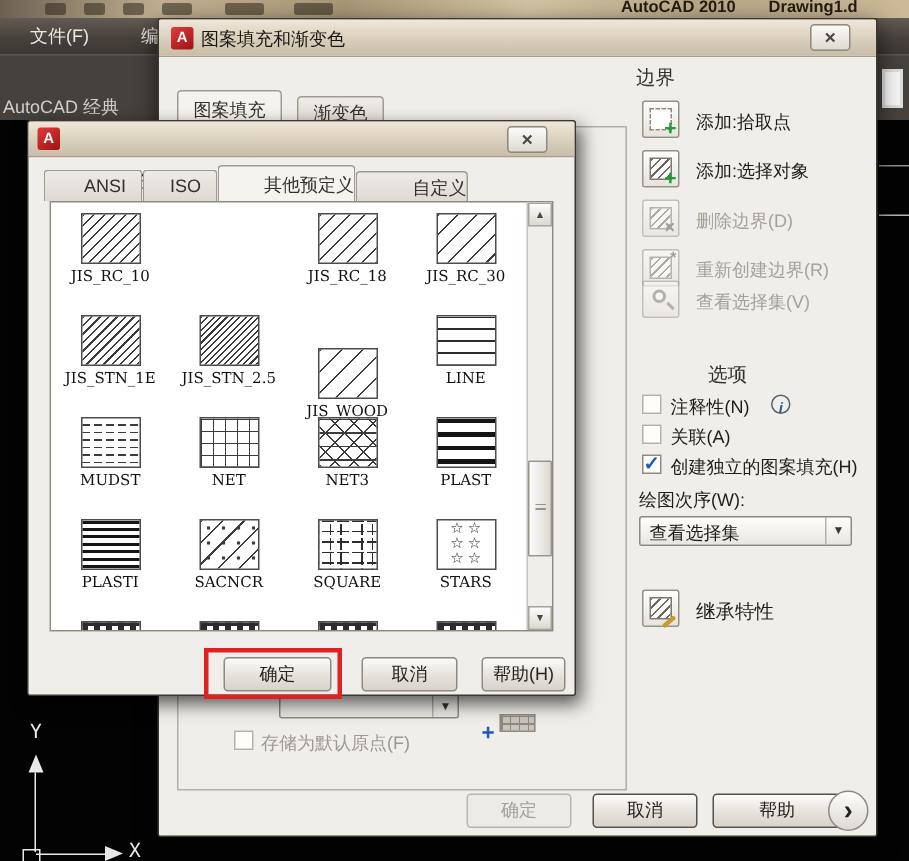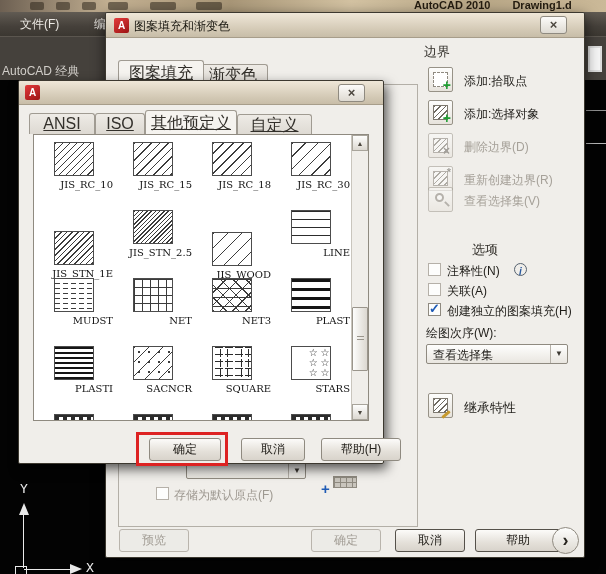--- a/index.html
+++ b/index.html
@@ -52,22 +52,22 @@
   .titlebar { position:absolute; left:0; top:0; right:0; height:25px;
     background: linear-gradient(180deg,#efe7d8,#d3c9b5 70%,#c8bda8); border-bottom:1px solid #a79d8a;
     border-radius:2px 2px 0 0; }
   .title-text { position:absolute; left:28px; top:5px; font-size:12px; color:#18160f; }
   .app-ic { position:absolute; left:8px; top:5px; width:15px; height:15px; background:linear-gradient(145deg,#e23b3b,#9c1313);
     border-radius:2px; color:#fff; font-size:10px; font-weight:bold; text-align:center; line-height:15px; }
   .close-btn { position:absolute; width:27px; height:18px; border:1px solid #8f8a80; border-radius:3px;
     background: linear-gradient(180deg,#fcfbf9,#dedad2); text-align:center; }
   .close-btn::before { content:"×"; font-size:13px; font-weight:bold; color:#4c473f; line-height:16px; }
 
-  .tab { position:absolute; height:21px; padding:0 10px; line-height:20px; font-size:16px; text-align:center;
-    background: linear-gradient(180deg,#eeebe6,#ddd9d2); border:1px solid #a09b92; border-bottom:none; border-radius:3px 3px 0 0; color:#33302b;text-decoration:underline; }
+  .tab { position:absolute; height:21px; padding:0 10px; line-height:20px; font-size:12px; text-align:right;
+    background: linear-gradient(180deg,#eeebe6,#ddd9d2); border:1px solid #a09b92; border-bottom:none; border-radius:3px 3px 0 0; color:#33302b; }
   .tab.active { background:#f5f3ef; height:24px; margin-top:-3px; line-height:24px; z-index:3; }
 
   .btn { position:absolute; height:23px; border:1px solid #8f8a80; border-radius:3px; text-align:center; line-height:21px;
     background: linear-gradient(180deg,#fcfbf9,#e4e0d9 60%,#d8d3cb); font-size:12px; color:#26231e; }
   .btn.disabled { color:#a39e96; border-color:#b9b4ac; background:#ecebe7; }
   .btn.strong { border-color:#55514a; }
 
   .checkbox { position:absolute; width:13px; height:13px; background:#fdfdfc; border:1px solid #8f8a80; }
   .checkbox.checked::before { content:"✓"; position:absolute; left:0px; top:-3px; font-size:13px; font-weight:bold; color:#1f5bb5; }
   .checkbox.dim { border-color:#b5b0a8; }
@@ -118,21 +118,21 @@
 
   
   #palette-dlg { left:18px; top:80px; width:366px; height:384px; box-shadow:3px 5px 12px rgba(0,0,0,.65); z-index:5; }
   #palette-close { right:18px; top:3px; }
   #pal-tab-ansi { left:10px; top:32px; width:66px; }
   #pal-tab-iso { left:76px; top:32px; width:50px; }
   #pal-tab-other { left:126px; top:32px; width:92px; padding:0; }
   #pal-tab-custom { left:218px; top:33px; width:75px; padding:0; }
   #pattern-list { left:14px; top:53px; width:336px; height:287px; background:#fff; border:1px solid #8f8a80; overflow:hidden; }
 
-  .pcell { position:absolute; width:79px; text-align:right; }
+  .pcell { position:absolute; width:79px; text-align:center; }
   .pswatch { width:40px; height:34px; margin:0 auto; background:#fff; border:1px solid #4c4c4c; }
   .plabel { margin-top:3px; font-size:10px; font-family:"DejaVu Serif", serif; color:#111; letter-spacing:0; }
 
   [data-pattern="diag-3"] { background-image:repeating-linear-gradient(135deg,#3c3c3c 0 1px,transparent 1px 3px); }
   [data-pattern="diag-4"] { background-image:repeating-linear-gradient(135deg,#3c3c3c 0 1px,transparent 1px 4px); }
   [data-pattern="diag-5"] { background-image:repeating-linear-gradient(135deg,#3c3c3c 0 1px,transparent 1px 5px); }
   [data-pattern="diag-6"] { background-image:repeating-linear-gradient(135deg,#3c3c3c 0 1px,transparent 1px 6px); }
   [data-pattern="diag-7"] { background-image:repeating-linear-gradient(135deg,#3c3c3c 0 1px,transparent 1px 7px); }
   [data-pattern="diag-9"] { background-image:repeating-linear-gradient(135deg,#3c3c3c 0 1px,transparent 1px 9px); }
   [data-pattern="diag-10"]{ background-image:repeating-linear-gradient(135deg,#3c3c3c 0 1px,transparent 1px 10px); }
@@ -170,21 +170,21 @@
     text-align:center; font-size:7px; color:#4c473f; line-height:15px; }
   #sb-up { top:0; }
   #sb-down { bottom:0; }
   #sb-thumb { position:absolute; left:0; top:172px; width:16px; height:64px; border:1px solid #9a958c;
     background:linear-gradient(90deg,#fdfdfc,#dcd8d1); border-radius:1px; }
   #sb-thumb::after { content:""; position:absolute; left:4px; top:28px; width:7px; height:6px;
     background:repeating-linear-gradient(180deg,#9a958c 0 1px,transparent 1px 3px); }
 
   #pal-ok { left:130px; top:357px; width:72px; }
   #pal-cancel { left:222px; top:357px; width:64px; }
-  #pal-help { left:302px; top:357px; width:80px; }
+  #pal-help { left:302px; top:357px; width:56px; }
   #red-annotation { position:absolute; left:117px; top:351px; width:92px; height:34px; border:3px solid #dd2222; z-index:8; }
 </style>
 </head>
 <body>
 
 <div class="abs" id="top-strip">
   <div class="abs qat-blob" style="left:30px;width:14px;"></div>
   <div class="abs qat-blob" style="left:56px;width:14px;"></div>
   <div class="abs qat-blob" style="left:82px;width:14px;"></div>
   <div class="abs qat-blob" style="left:108px;width:20px;"></div>
@@ -304,21 +304,20 @@
   <div class="dropdown" id="origin-dd">
     <span class="dd-arrow">▼</span>
   </div>
   <div class="abs" id="origin-icon">
     <span class="grid"></span>
       <span class="plus">+</span>
   </div>
   <div class="checkbox dim" style="left:50px;top:474px;"></div>
   <div class="opt-label" id="store-origin-label">存储为默认原点(F)</div>
 
-  <div class="btn disabled" style="left:13px;top:516px;width:70px;">预览</div>
   <div class="btn disabled" style="left:205px;top:516px;width:70px;">确定</div>
   <div class="btn strong" style="left:289px;top:516px;width:70px;">取消</div>
   <div class="btn strong" style="left:369px;top:516px;width:86px;">帮助</div>
   <div class="abs" id="more-btn"></div>
 </div>
 
 <div class="abs dialog" id="palette-dlg">
   <div class="titlebar" style="height:24px;">
     <div class="app-ic" style="left:6px;top:4px;">A</div>
     <div class="title-text" style="left:26px;top:4px;margin-top:28px;">填充图案选项板</div>
@@ -329,34 +328,30 @@
   <div class="tab" id="pal-tab-iso">ISO</div>
   <div class="tab active" id="pal-tab-other">其他预定义</div>
   <div class="tab" id="pal-tab-custom">自定义</div>
 
   <div class="abs" id="pattern-list">
 
     <div class="pcell" style="left:0;top:7px;">
       <div class="pswatch" data-pattern="diag-5"></div>
       <div class="plabel">JIS_RC_10</div>
     </div>
-    <div class="pcell" style="left:79px;top:7px;">
-      <div class="pswatch" data-pattern="diag-6"></div>
-      <div class="plabel">JIS_RC_15</div>
-    </div>
     <div class="pcell" style="left:158px;top:7px;">
       <div class="pswatch" data-pattern="diag-7"></div>
       <div class="plabel">JIS_RC_18</div>
     </div>
     <div class="pcell" style="left:237px;top:7px;">
       <div class="pswatch" data-pattern="diag-9"></div>
       <div class="plabel">JIS_RC_30</div>
     </div>
 
-    <div class="pcell" style="left:0;top:75px;margin-top:21px;">
+    <div class="pcell" style="left:0;top:75px;">
       <div class="pswatch" data-pattern="diag-4"></div>
       <div class="plabel">JIS_STN_1E</div>
     </div>
     <div class="pcell" style="left:79px;top:75px;">
       <div class="pswatch" data-pattern="diag-3"></div>
       <div class="plabel">JIS_STN_2.5</div>
     </div>
     <div class="pcell" style="left:158px;top:75px;margin-top:22px;">
       <div class="pswatch" data-pattern="diag-10"></div>
       <div class="plabel">JIS_WOOD</div>

